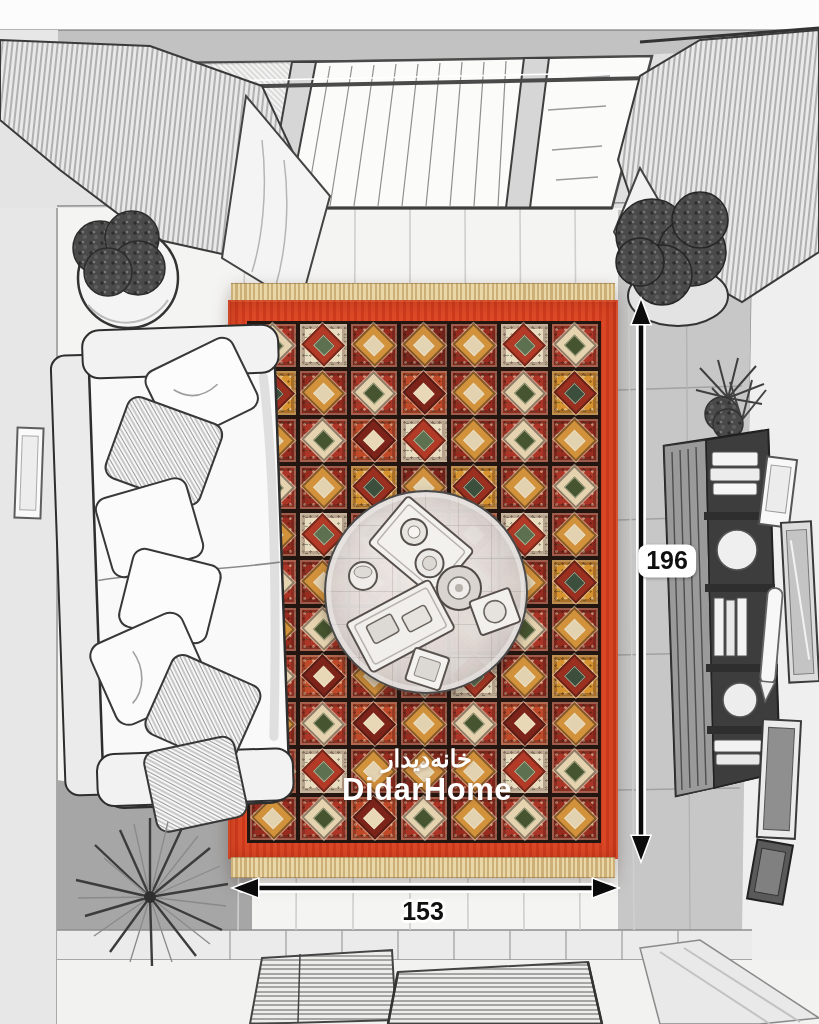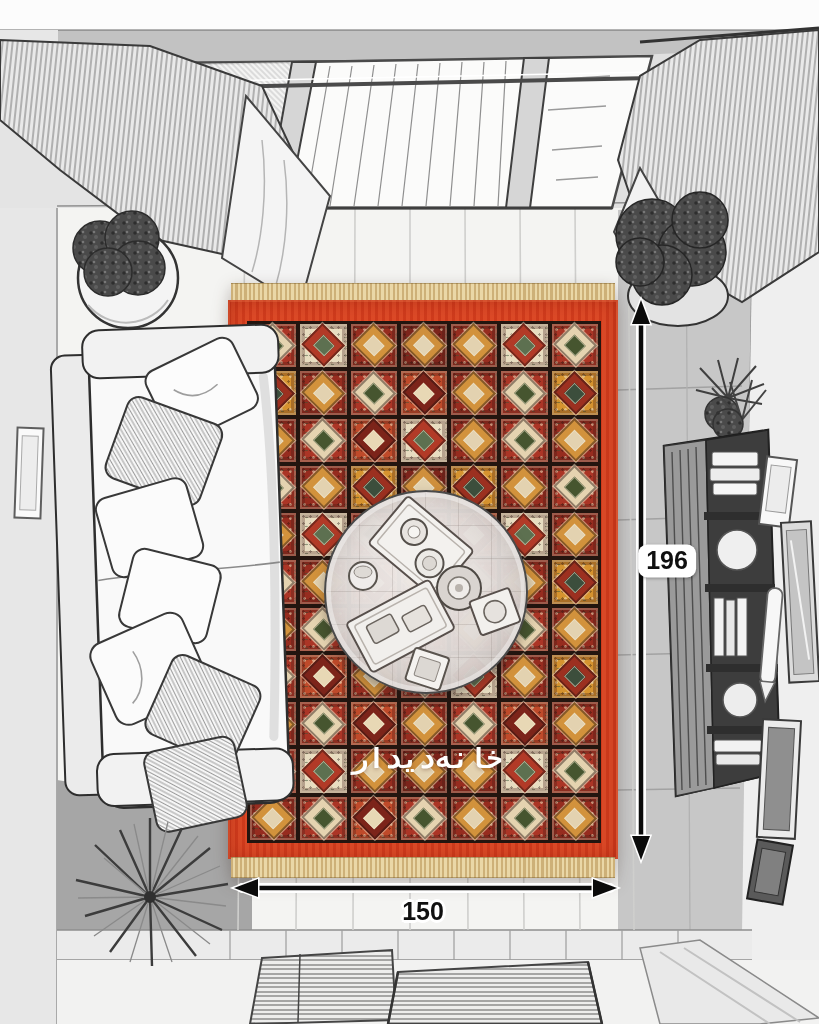--- a/index.html
+++ b/index.html
@@ -39,21 +39,21 @@
         z-index:30;border:2px solid #4a4a4a;overflow:hidden;
         background:
           linear-gradient(rgba(150,140,135,.28) 1.5px, transparent 1.5px),
           linear-gradient(90deg, rgba(150,140,135,.28) 1.5px, transparent 1.5px),
           radial-gradient(circle at 42% 38%, rgba(240,236,234,.97), rgba(212,206,203,.95));
         background-size:33px 33px,33px 33px,100% 100%;
         box-shadow:0 6px 12px rgba(40,30,25,.35), inset 0 0 0 5px rgba(255,255,255,.40), inset 0 0 30px rgba(150,135,130,.35);}
 
   
   #watermark{position:absolute;left:299px;top:746px;width:256px;text-align:center;z-index:40;color:var(--watermark);}
-  .wm-fa{font-family:Liberation Mono, monospace;font-size:28px;font-weight:bold;line-height:1.1;
+  .wm-fa{font-family:Liberation Sans, sans-serif;font-size:24px;font-weight:bold;line-height:1.1;
          text-shadow:0 1px 4px rgba(90,40,25,.45);}
   .wm-en{font-size:31px;font-weight:bold;line-height:1.15;letter-spacing:.5px;
          text-shadow:0 1px 4px rgba(90,40,25,.45);}
 
   
   .dim-label{position:absolute;transform:translate(-50%,-50%);font-weight:bold;font-size:25px;
              color:var(--label-text);z-index:60;white-space:nowrap;}
   #label-height{left:667px;top:561px;background:var(--label-bg);border-radius:9px;padding:1px 8px 3px;
              box-shadow:0 1px 3px rgba(0,0,0,.25);}
   #label-width{left:423px;top:911px;
@@ -370,33 +370,34 @@
       </g>
       <g transform="rotate(18 101 178)">
         <rect x="83" y="160" width="36" height="34" rx="3" fill="#f4f2ef" stroke="#5a544e" stroke-width="2"></rect>
         <rect x="90" y="167" width="22" height="20" rx="2" fill="#dcd8d3" stroke="#8c8680"></rect>
       </g>
     </svg>
   </div>
 
   <div id="watermark">
     <div class="wm-fa">خانه‌دیدار</div>
+    <div class="wm-en">DidarHome</div>
   </div>
 
   <svg class="layer" width="819" height="1024" viewBox="0 0 819 1024" style="z-index:50">
     <g>
       <line x1="641" y1="310" x2="641" y2="850" stroke="#ffffff" stroke-width="10" stroke-linecap="round"></line>
       <line x1="641" y1="318" x2="641" y2="842" style="stroke:var(--arrow)" stroke-width="4.5"></line>
       <polygon points="641,300 632,324 650,324" style="fill:var(--arrow)" stroke="#ffffff" stroke-width="3" paint-order="stroke"></polygon>
       <polygon points="641,860 632,836 650,836" style="fill:var(--arrow)" stroke="#ffffff" stroke-width="3" paint-order="stroke"></polygon>
     </g>
     <g>
       <line x1="242" y1="888" x2="610" y2="888" stroke="#ffffff" stroke-width="10" stroke-linecap="round"></line>
       <line x1="250" y1="888" x2="602" y2="888" style="stroke:var(--arrow)" stroke-width="4.5"></line>
       <polygon points="234,888 258,879 258,897" style="fill:var(--arrow)" stroke="#ffffff" stroke-width="3" paint-order="stroke"></polygon>
       <polygon points="617,888 593,879 593,897" style="fill:var(--arrow)" stroke="#ffffff" stroke-width="3" paint-order="stroke"></polygon>
     </g>
   </svg>
 
   <div id="label-height" class="dim-label">196</div>
-  <div id="label-width" class="dim-label">150</div>
+  <div id="label-width" class="dim-label">153</div>
 
 </div>
 
 </body></html>

